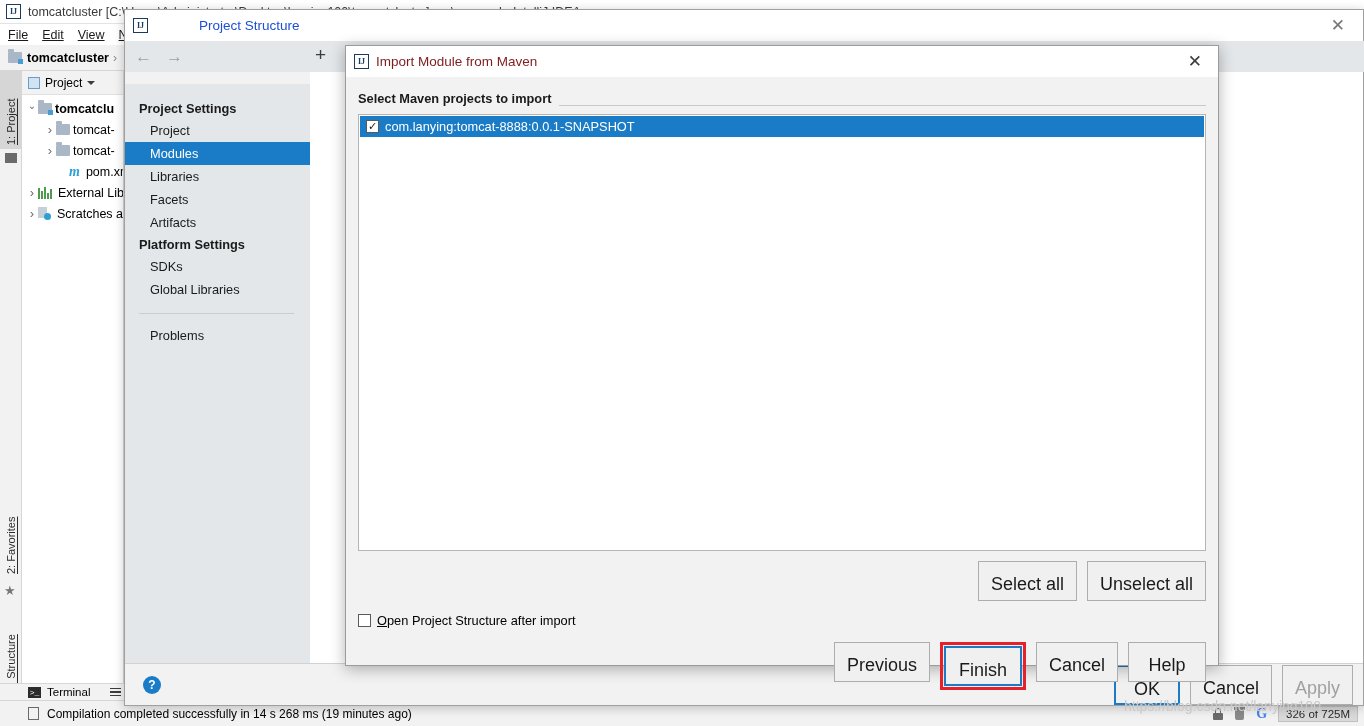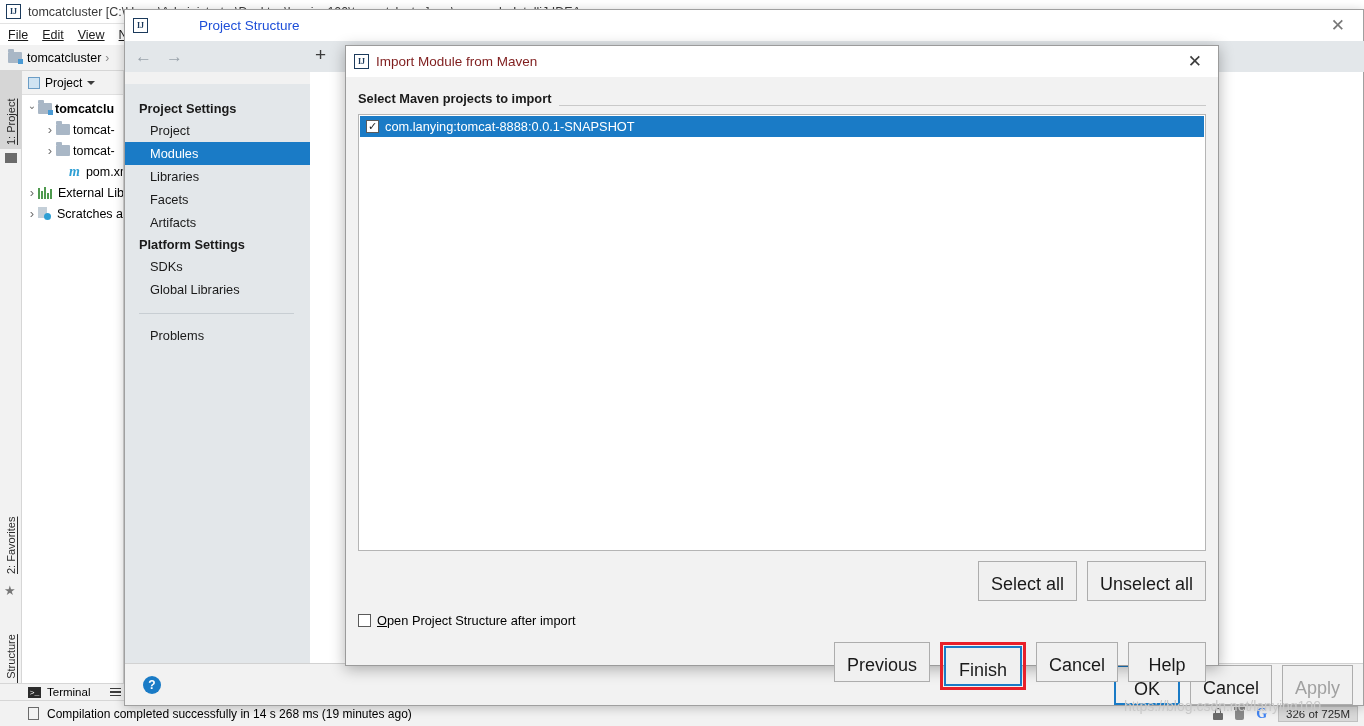--- a/index.html
+++ b/index.html
@@ -34,21 +34,21 @@
     box-sizing: border-box; gap: 14px;
   }
   .menu-item { font-size: 12.5px; color: #1a1a1a; cursor: default; }
   .menu-item u { text-decoration: underline; }
 
   .ide-navbar {
     position: absolute; left: 0; top: 45px; width: 1364px; height: 26px;
     background: #f2f2f2; border-bottom: 1px solid #d6d6d6;
     display: flex; align-items: center; padding-left: 8px; box-sizing: border-box;
   }
-  .nav-crumb { display: flex; align-items: center; gap: 5px; font-weight: normal; font-size: 12.5px; }
+  .nav-crumb { display: flex; align-items: center; gap: 5px; font-weight: bold; font-size: 12.5px; }
   .folder-ico {
     width: 14px; height: 11px; position: relative; flex: none;
     background: #a9b7c6; border-radius: 1px;
   }
   .folder-ico::before {
     content: ""; position: absolute; left: 0; top: -3px; width: 6px; height: 3px;
     background: #a9b7c6; border-radius: 1px 1px 0 0;
   }
   .folder-ico.marked::after {
     content: ""; position: absolute; right: -1px; bottom: -1px; width: 5px; height: 5px;

